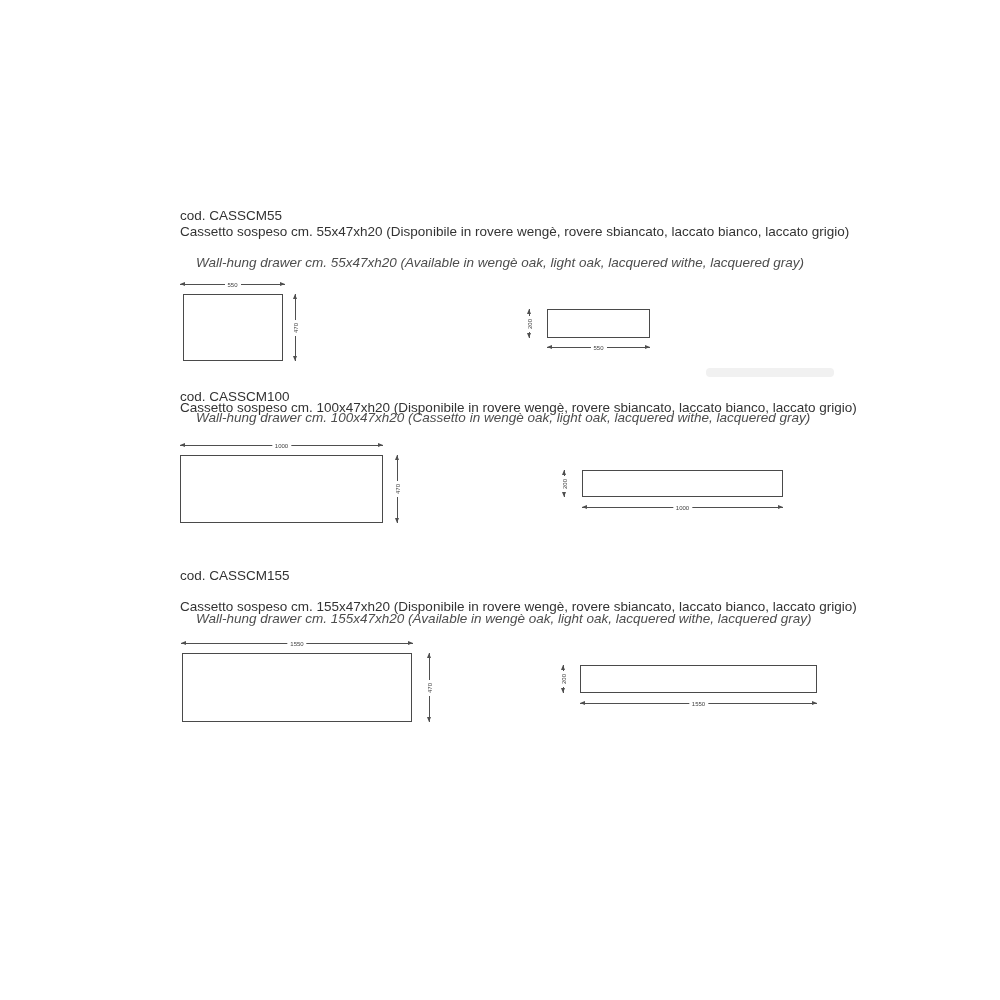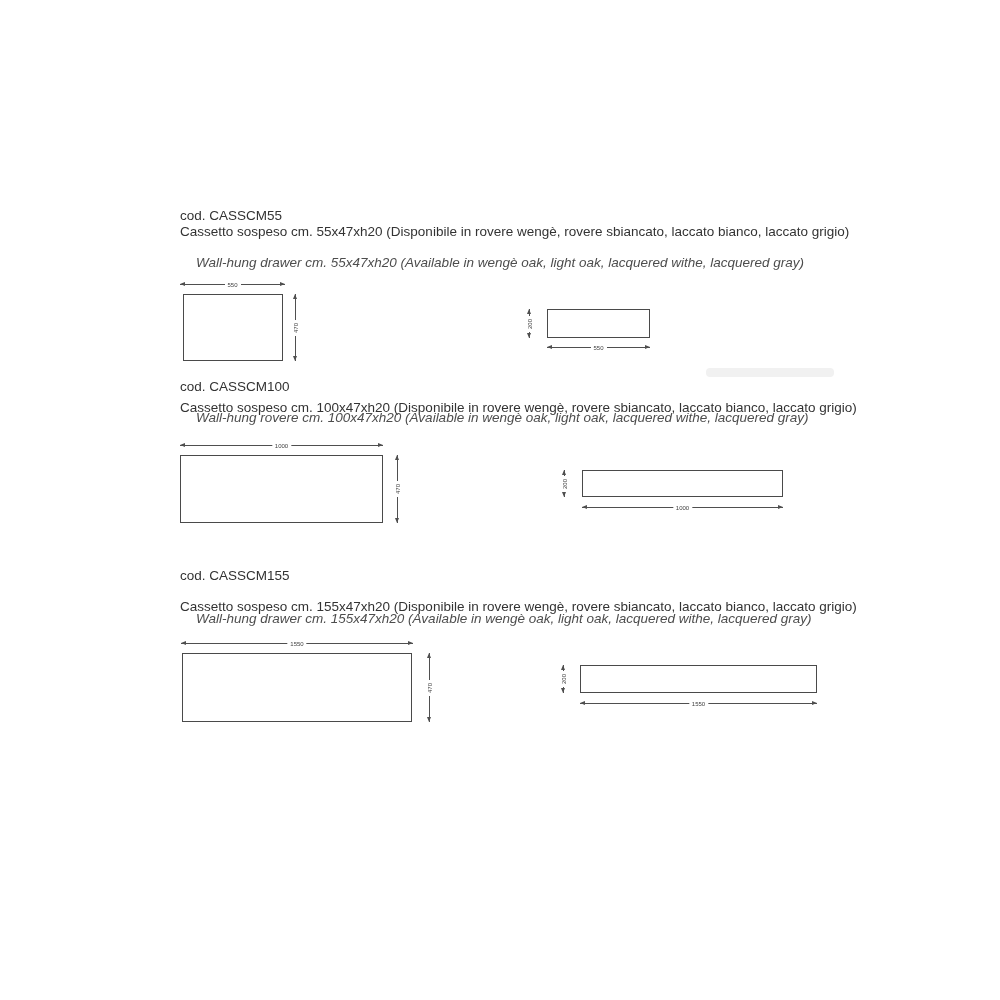--- a/index.html
+++ b/index.html
@@ -32,21 +32,21 @@
   .r1-top .dim-h{left:0;top:0;width:105px;}
   .r1-top .rect{left:3px;top:13px;width:100px;height:67px;}
   .r1-top .dim-v{left:112px;top:13px;height:67px;}
   
   .r1-front{left:526px;top:305px;width:130px;height:48px;}
   .r1-front .dim-v{left:0;top:4px;height:29px;}
   .r1-front .rect{left:21px;top:4px;width:103px;height:29px;}
   .r1-front .dim-h{left:21px;top:39px;width:103px;}
 
   
-  .r2-code{top:379px;text-align:right;} .r2-it{top:400px;} .r2-en{top:410px;}
+  .r2-code{top:389px;text-align:right;} .r2-it{top:400px;} .r2-en{top:410px;}
   
   .r2-top{left:180px;top:442px;width:225px;height:86px;}
   .r2-top .dim-h{left:0;top:0;width:203px;}
   .r2-top .rect{left:0;top:13px;width:203px;height:68px;}
   .r2-top .dim-v{left:214px;top:13px;height:68px;}
   
   .r2-front{left:559px;top:466px;width:230px;height:48px;}
   .r2-front .dim-v{left:2px;top:4px;height:27px;}
   .r2-front .rect{left:23px;top:4px;width:201px;height:27px;}
   .r2-front .dim-h{left:23px;top:38px;width:201px;}
@@ -105,21 +105,21 @@
         <span class="dlabel">550</span>
       </div>
     </div>
   </section>
 
   <div class="artifact"></div>
 
   <section>
     <div class="t r2-code">cod. CASSCM100</div>
     <div class="t r2-it">Cassetto sospeso cm. 100x47xh20 (Disponibile in rovere wengè, rovere sbiancato, laccato bianco, laccato grigio)</div>
-    <div class="t en r2-en">Wall-hung rovere cm. 100x47xh20 (Available in wengè oak, light oak, lacquered withe, lacquered gray)</div>
+    <div class="t en r2-en">Wall-hung drawer cm. 100x47xh20 (Cassetto in wengè oak, light oak, lacquered withe, lacquered gray)</div>
 
     <div class="drawing r2-top">
       <div class="dim dim-h">
         <span class="dline"></span>
         <span class="ar left"></span>
         <span class="ar right"></span>
         <span class="dlabel">1000</span>
       </div>
       <div class="rect"></div>
       <div class="dim dim-v">

